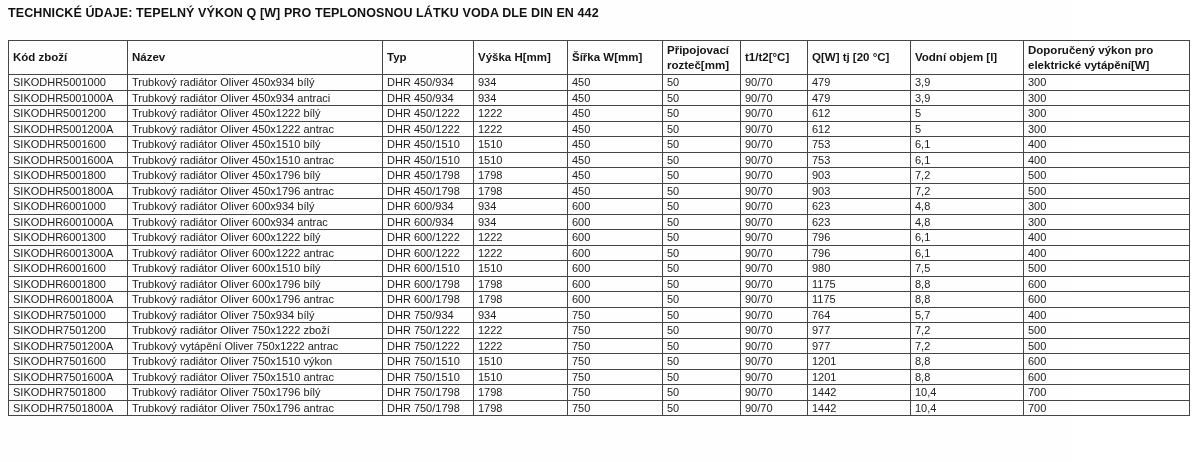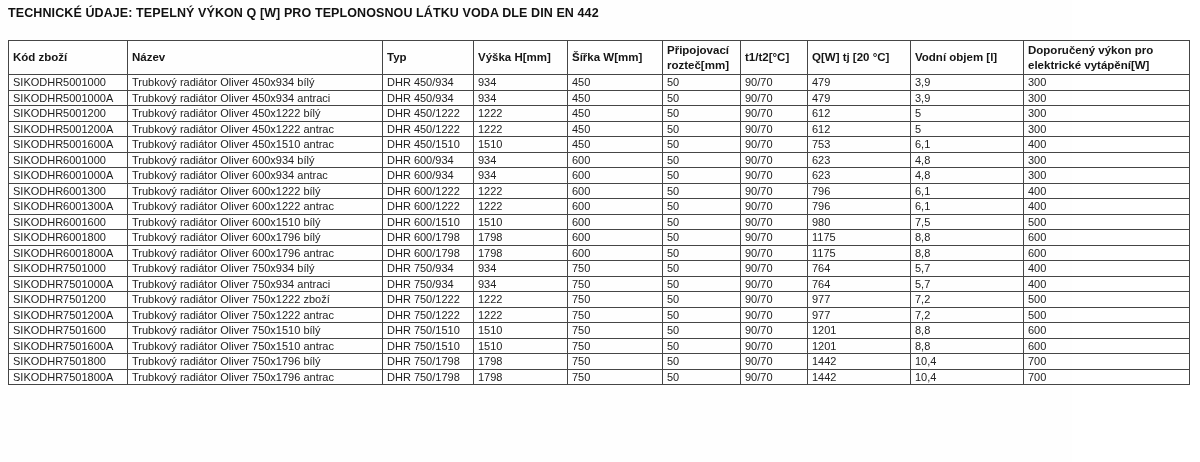--- a/index.html
+++ b/index.html
@@ -131,32 +131,68 @@
           <td>DHR 450/1222</td>
           <td>1222</td>
           <td>450</td>
           <td>50</td>
           <td>90/70</td>
           <td>612</td>
           <td>5</td>
           <td>300</td>
         </tr>
         <tr>
+          <td>SIKODHR5001600</td>
+          <td>Trubkový radiátor Oliver 450x1510 bílý</td>
+          <td>DHR 450/1510</td>
+          <td>1510</td>
+          <td>450</td>
+          <td>50</td>
+          <td>90/70</td>
+          <td>753</td>
+          <td>6,1</td>
+          <td>400</td>
+        </tr>
+        <tr>
           <td>SIKODHR5001600A</td>
           <td>Trubkový radiátor Oliver 450x1510 antrac</td>
           <td>DHR 450/1510</td>
           <td>1510</td>
           <td>450</td>
           <td>50</td>
           <td>90/70</td>
           <td>753</td>
           <td>6,1</td>
           <td>400</td>
         </tr>
         <tr>
+          <td>SIKODHR5001800</td>
+          <td>Trubkový radiátor Oliver 450x1796 bílý</td>
+          <td>DHR 450/1798</td>
+          <td>1798</td>
+          <td>450</td>
+          <td>50</td>
+          <td>90/70</td>
+          <td>903</td>
+          <td>7,2</td>
+          <td>500</td>
+        </tr>
+        <tr>
+          <td>SIKODHR5001800A</td>
+          <td>Trubkový radiátor Oliver 450x1796 antrac</td>
+          <td>DHR 450/1798</td>
+          <td>1798</td>
+          <td>450</td>
+          <td>50</td>
+          <td>90/70</td>
+          <td>903</td>
+          <td>7,2</td>
+          <td>500</td>
+        </tr>
+        <tr>
           <td>SIKODHR6001000</td>
           <td>Trubkový radiátor Oliver 600x934 bílý</td>
           <td>DHR 600/934</td>
           <td>934</td>
           <td>600</td>
           <td>50</td>
           <td>90/70</td>
           <td>623</td>
           <td>4,8</td>
           <td>300</td>
@@ -239,58 +275,46 @@
           <td>DHR 750/934</td>
           <td>934</td>
           <td>750</td>
           <td>50</td>
           <td>90/70</td>
           <td>764</td>
           <td>5,7</td>
           <td>400</td>
         </tr>
         <tr>
-          <td>SIKODHR7501000A</td>
-          <td>Trubkový radiátor Oliver 750x934 antraci</td>
-          <td>DHR 750/934</td>
-          <td>934</td>
-          <td>750</td>
-          <td>50</td>
-          <td>90/70</td>
-          <td>764</td>
-          <td>5,7</td>
-          <td>400</td>
-        </tr>
-        <tr>
           <td>SIKODHR7501200</td>
           <td>Trubkový radiátor Oliver 750x1222 zboží</td>
           <td>DHR 750/1222</td>
           <td>1222</td>
           <td>750</td>
           <td>50</td>
           <td>90/70</td>
           <td>977</td>
           <td>7,2</td>
           <td>500</td>
         </tr>
         <tr>
           <td>SIKODHR7501200A</td>
-          <td>Trubkový radiátor Oliver 750x1222 antrac</td>
+          <td>Trubkový vytápění Oliver 750x1222 antrac</td>
           <td>DHR 750/1222</td>
           <td>1222</td>
           <td>750</td>
           <td>50</td>
           <td>90/70</td>
           <td>977</td>
           <td>7,2</td>
           <td>500</td>
         </tr>
         <tr>
           <td>SIKODHR7501600</td>
-          <td>Trubkový radiátor Oliver 750x1510 bílý</td>
+          <td>Trubkový radiátor Oliver 750x1510 výkon</td>
           <td>DHR 750/1510</td>
           <td>1510</td>
           <td>750</td>
           <td>50</td>
           <td>90/70</td>
           <td>1201</td>
           <td>8,8</td>
           <td>600</td>
         </tr>
         <tr>

